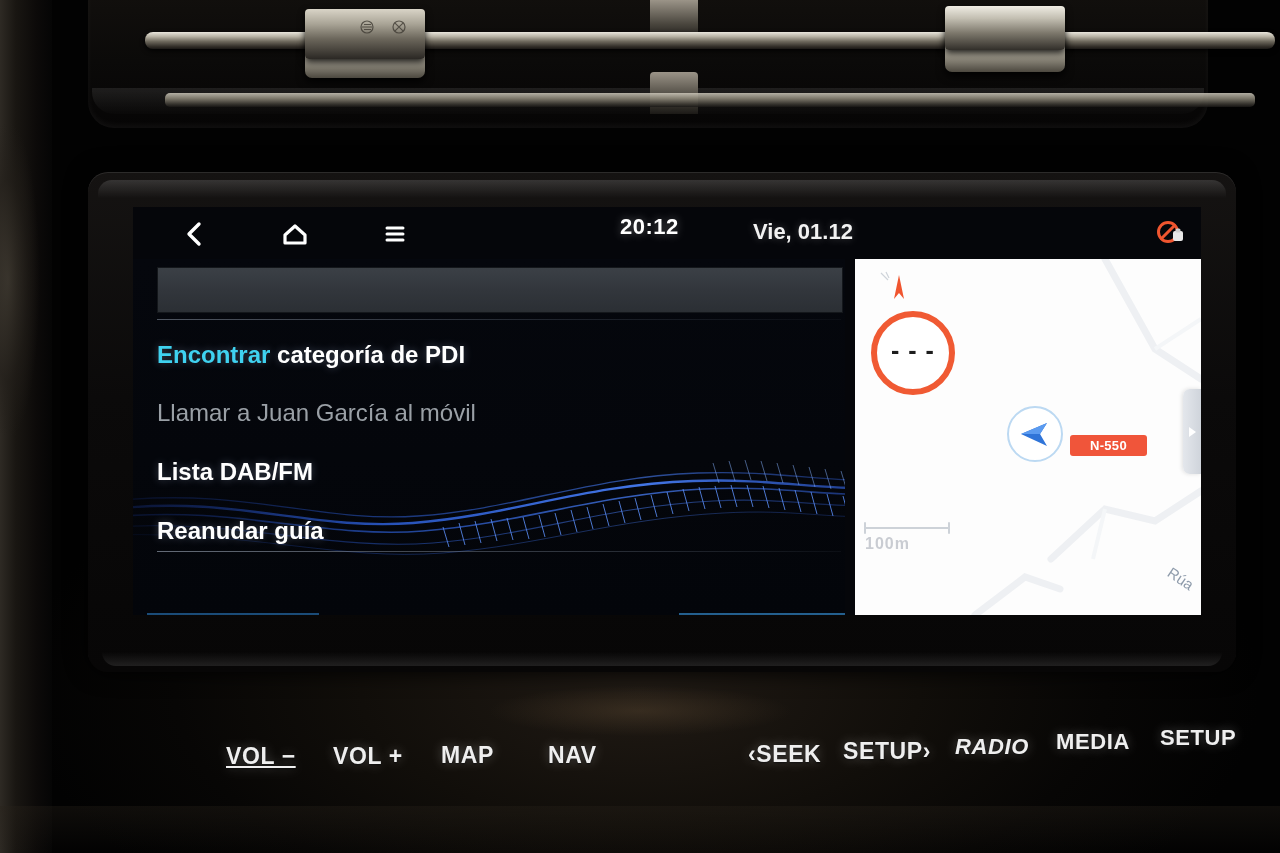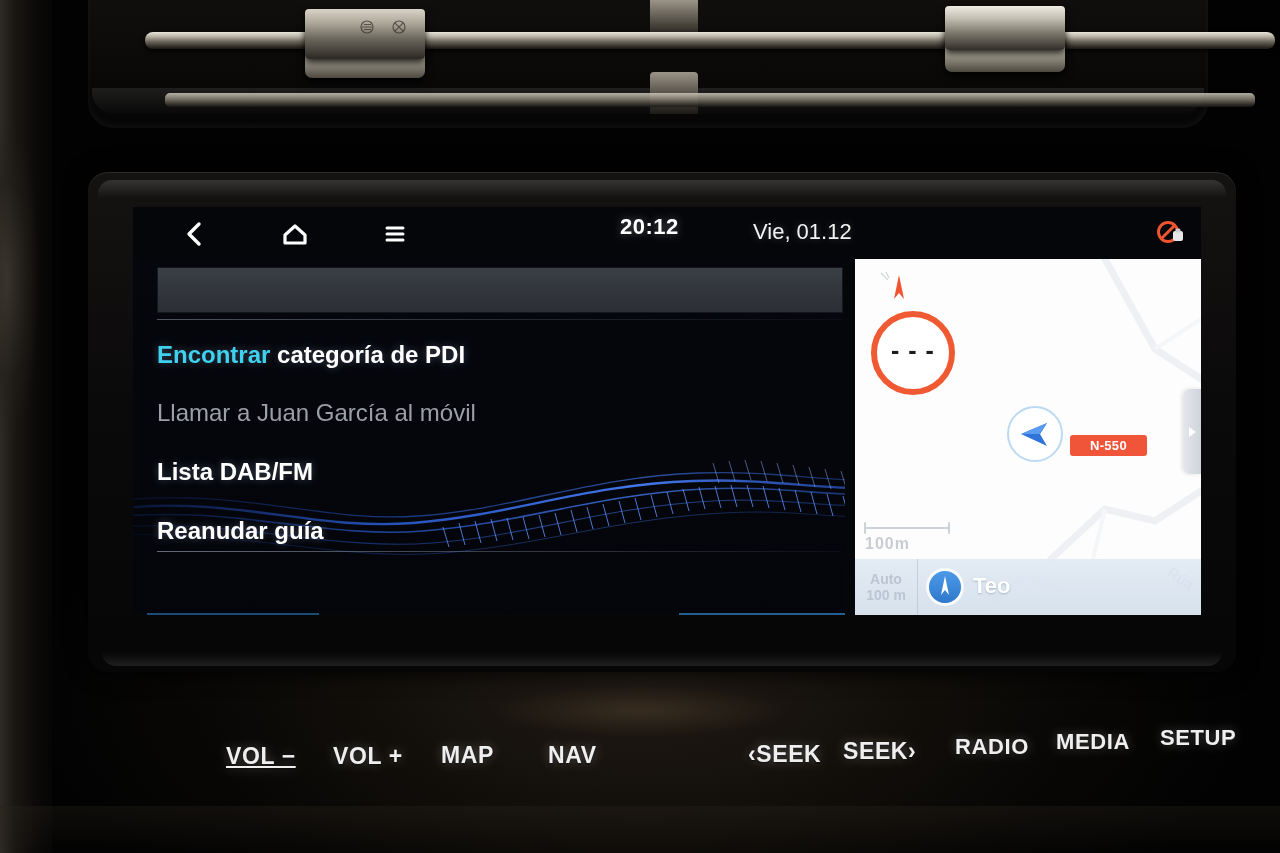--- a/index.html
+++ b/index.html
@@ -58,21 +58,21 @@
   .screen{position:absolute;left:133px;top:207px;width:1068px;height:408px;background:#05060a;overflow:hidden;}
 
   
   .statusbar{position:absolute;left:0;top:0;width:1068px;height:52px;}
   .sb-icon{position:absolute;top:12px;width:34px;height:30px;cursor:pointer;}
   .sb-back{left:45px;}
   .sb-home{left:145px;}
   .sb-menu{left:245px;}
   .sb-clock{position:absolute;left:487px;top:7px;font-size:22px;font-weight:bold;color:#fff;letter-spacing:.5px;
      text-shadow:0 0 10px rgba(255,255,255,.35);}
-  .sb-date{position:absolute;left:620px;top:12px;font-size:22px;font-weight:normal;color:#f2f2f2;
+  .sb-date{position:absolute;left:620px;top:12px;font-size:22px;font-weight:bold;color:#f2f2f2;
      text-shadow:0 0 8px rgba(255,255,255,.25);}
   .sb-status{position:absolute;right:14px;top:12px;width:32px;height:28px;}
 
   
   .voice-panel{position:absolute;left:0;top:52px;width:712px;height:356px;overflow:hidden;
     background:linear-gradient(180deg,#05070d 0%,#04060b 55%,#03050a 100%);}
   .wave-layer{position:absolute;left:-20px;top:180px;width:760px;height:150px;opacity:.95;}
   .progress-strip{position:absolute;left:24px;top:8px;width:684px;height:44px;
     background:linear-gradient(180deg,#3b4046 0%,#32363c 50%,#2b2f34 100%);
     border:1px solid #14171b;}
@@ -325,43 +325,31 @@
         </g>
       </svg>
       <div class="scale-text">100m</div>
 
       <div class="map-rua">Rúa</div>
 
       <div class="map-handle">
         <i></i>
       </div>
 
-      <div class="map-footer">
-        <div class="mf-auto">
-          <b>Auto</b>
-          <b>100 m</b>
-        </div>
-        <div class="mf-compass">
-          <svg viewBox="0 0 32 32">
-            <path d="M16 5 L20 24 L16 19 L12 24 Z" fill="#ffffff"></path>
-          </svg>
-        </div>
-        <div class="mf-place">Teo</div>
-      </div>
     </div>
   </div>
 
   <div class="btnrow">
 
     <div class="pb" style="left:226px;top:43px;text-decoration:underline;">VOL −</div>
     <div class="pb" style="left:333px;top:43px;">VOL +</div>
     <div class="pb" style="left:441px;top:42px;">MAP</div>
     <div class="pb" style="left:548px;top:42px;">NAV</div>
 
     <div class="pb" style="left:748px;top:41px;">‹SEEK</div>
-    <div class="pb" style="left:843px;top:38px;">SEEK›</div>
-    <div class="pb small" style="left:955px;top:34px;">RADIO</div>
+    <div class="pb" style="left:843px;top:38px;">SETUP›</div>
+    <div class="pb small" style="left:955px;top:34px;font-style:italic;">RADIO</div>
     <div class="pb small" style="left:1056px;top:29px;">MEDIA</div>
     <div class="pb small" style="left:1160px;top:25px;">SETUP</div>
   </div>
 
   <div class="bottom-sheen"></div>
 </div>
 
 </body></html>

